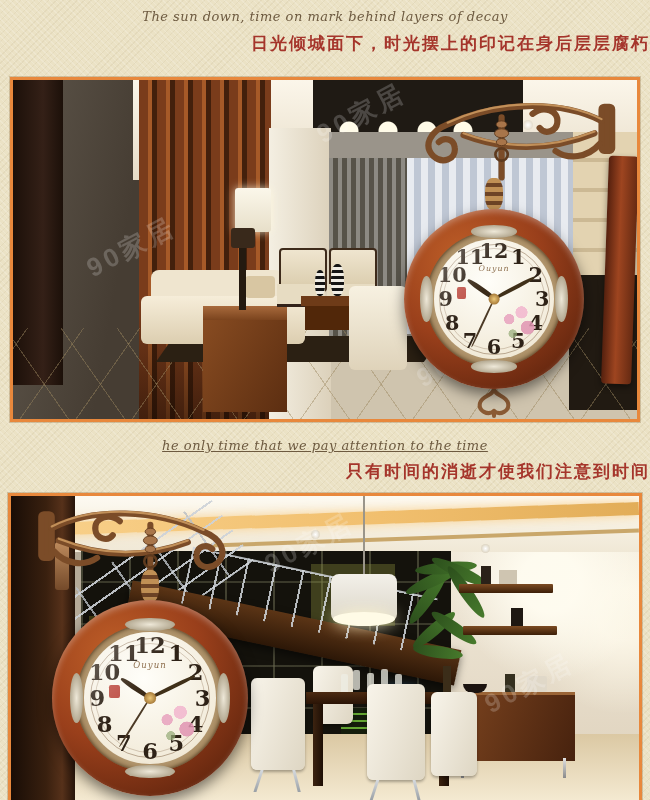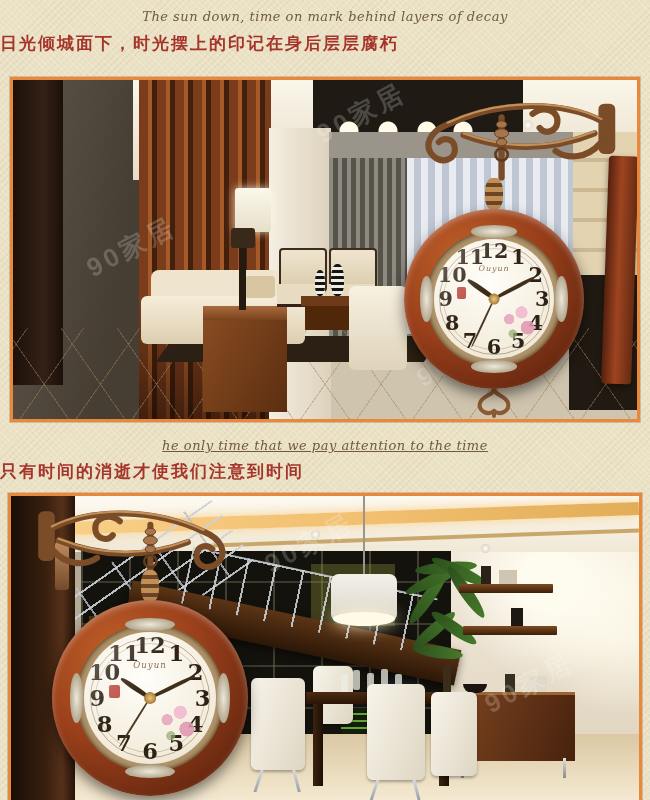--- a/index.html
+++ b/index.html
@@ -11,21 +11,21 @@
       repeating-linear-gradient(45deg, rgba(255,255,255,.18) 0 1px, transparent 1px 4px),
       repeating-linear-gradient(-45deg, rgba(160,140,95,.10) 0 1px, transparent 1px 5px);
   }
   .abs{position:absolute;}
   
   .cap-en{
     width:100%;text-align:center;font-family:"DejaVu Serif",serif;font-style:italic;
     font-size:13px;color:#6d5a40;letter-spacing:.5px;
   }
   .cap-zh{
-    width:100%;text-align:left;font-weight:bold;font-size:17px;
+    width:100%;text-align:right;font-weight:bold;font-size:17px;
     color:#a5352b;letter-spacing:2px;
   }
   
   .photo{
     border:3px solid #e8883c;overflow:hidden;background:#cfc4ae;
     box-shadow:0 0 0 1px rgba(120,80,30,.25);
   }
   .wm{
     position:absolute;color:rgba(255,255,255,.20);font-size:26px;font-weight:bold;
     transform:rotate(-28deg);letter-spacing:4px;pointer-events:none;white-space:nowrap;

